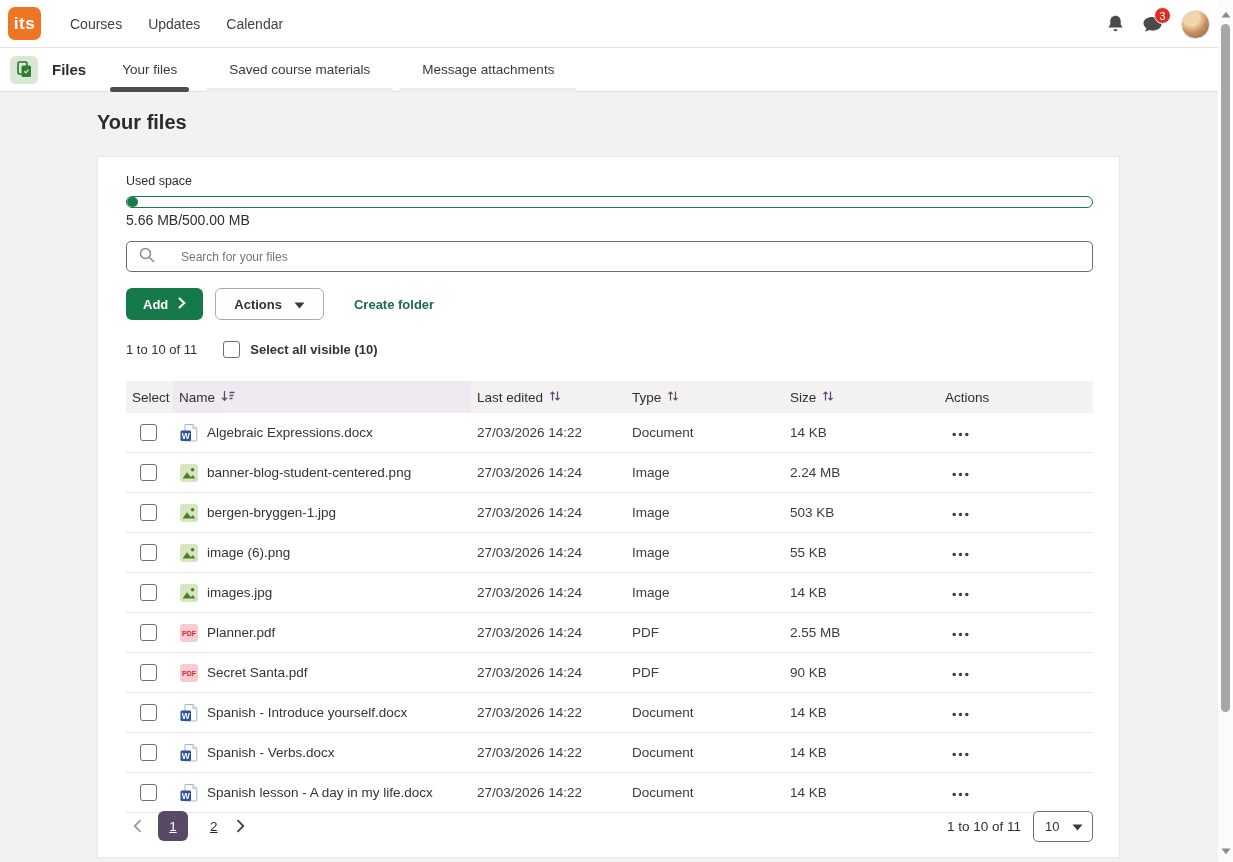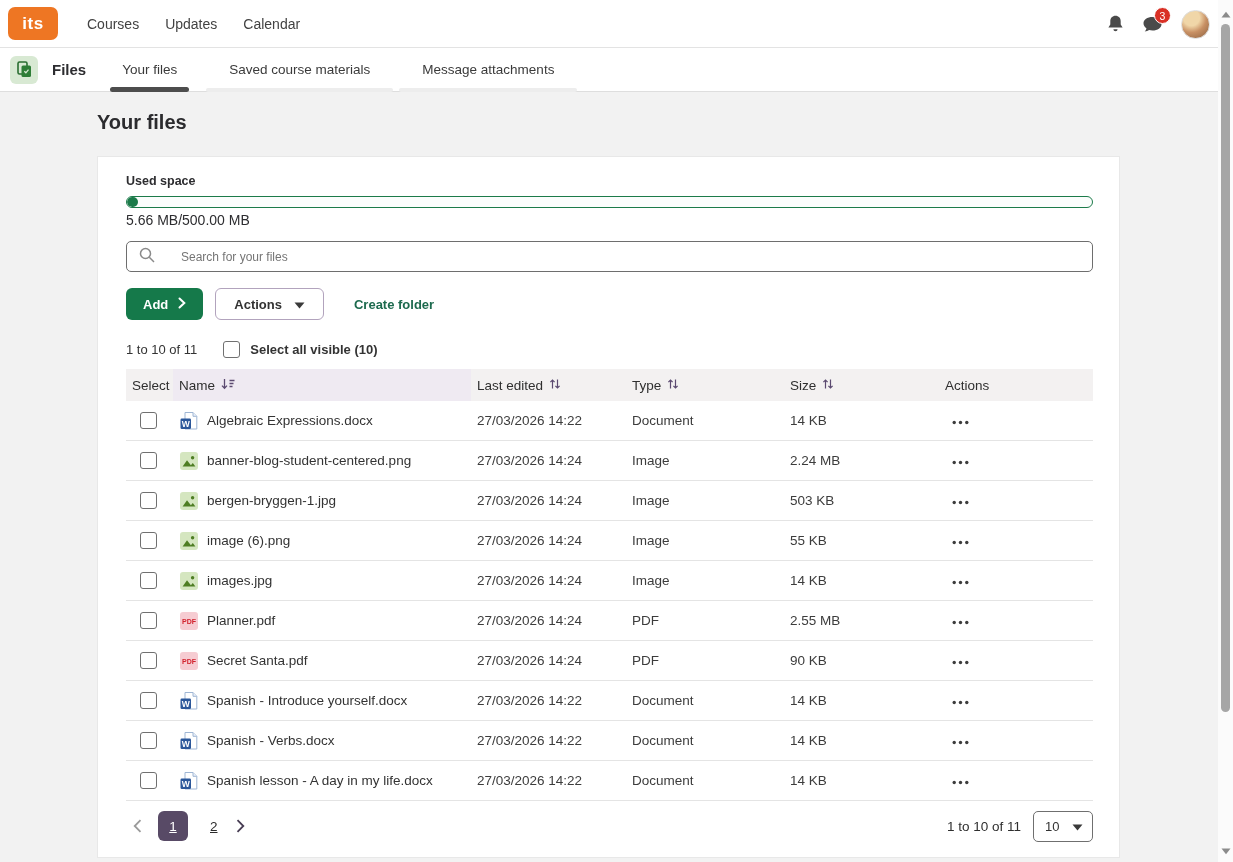--- a/index.html
+++ b/index.html
@@ -12,21 +12,21 @@
     color: #333;
   }
 
   
   .topnav {
     position: absolute; top: 0; left: 0; width: 1233px; height: 48px;
     background: #fff; border-bottom: 1px solid #e3e3e3;
     display: flex; align-items: center; padding-left: 8px; z-index: 5;
   }
   .logo {
-    width: 50px; height: 33px; background: #ee7623; border-radius: 7px;
+    width: 33px; height: 33px; background: #ee7623; border-radius: 7px;
     color: #fff; font-size: 17px; font-weight: bold;
     display: flex; align-items: center; justify-content: center;
     letter-spacing: 0.5px; cursor: pointer;
   }
   .topnav-items { display: flex; margin-left: 16px; }
   .topnav-item {
     font-size: 14px; color: #424242; padding: 0 13px; cursor: pointer;
     height: 48px; display: flex; align-items: center;
   }
   .global-search {
@@ -79,21 +79,21 @@
   
   .page-title {
     position: absolute; left: 97px; top: 111px; font-size: 20px;
     font-weight: bold; color: #2b2b2e;
   }
   .card {
     position: absolute; left: 97px; top: 156px; width: 1023px; height: 702px;
     background: #fff; border: 1px solid #e8e8e8;
   }
 
-  .used-space-label { position: absolute; left: 28px; top: 17px; font-size: 12.5px; font-weight: bold; color: #2d2d30; }
+  .used-space-label { position: absolute; left: 28px; top: 17px; font-size: 12.5px; font-weight: normal; color: #2d2d30; }
   .progressbar {
     position: absolute; left: 28px; top: 39px; width: 967px; height: 12px;
     border: 1px solid #1c7b4a; border-radius: 7px; background: #fbfdfc; overflow: hidden;
   }
   .progress-fill { height: 100%; background: #1c7b4a; border-radius: 7px; min-width: 11px; }
   .usage-text { position: absolute; left: 28px; top: 55px; font-size: 14px; color: #2d2d30; }
 
   .file-search {
     position: absolute; left: 28px; top: 84px; width: 967px; height: 31px;
     border: 1px solid #6e6e6e; border-radius: 5px; background: #fff;
@@ -124,21 +124,21 @@
   .checkbox {
     appearance: none; -webkit-appearance: none; width: 17px; height: 17px;
     border: 1.5px solid #707070; border-radius: 3px; background: #fff; cursor: pointer; margin: 0;
   }
   .select-all-label { font-weight: bold; margin-left: 10px; }
   .range-above { margin-right: 26px; }
 
   
   .file-table { position: absolute; left: 28px; top: 212px; width: 967px; font-size: 13.5px; }
   .t-row { display: grid; grid-template-columns: 47px 298px 155px 158px 155px 1fr; align-items: center; }
-  .t-head { height: 32px; background: #f3f1f1; color: #2f2f2f; }
+  .t-head { height: 32px; background: #f3f1f1; color: #2f2f2f; margin-top: 12px; }
   .t-head .th { padding-left: 6px; display: flex; align-items: center; gap: 6px; height: 32px; }
   .th-name { background: #efeaf2; text-align: right; }
   .t-body .t-row { height: 40px; border-bottom: 1px solid #e4e4e4; }
   .cell { padding-left: 6px; display: flex; align-items: center; color: #3c3c3c; }
   .cell-select { justify-content: flex-start; padding-left: 14px; }
   .file-icon { width: 19px; height: 19px; display: inline-flex; align-items: center; justify-content: center; margin-right: 9px; }
   .file-name { color: #333; cursor: pointer; }
   .dots-btn { padding-left: 13px; cursor: pointer; display: flex; align-items: center; height: 100%; }
 
   

